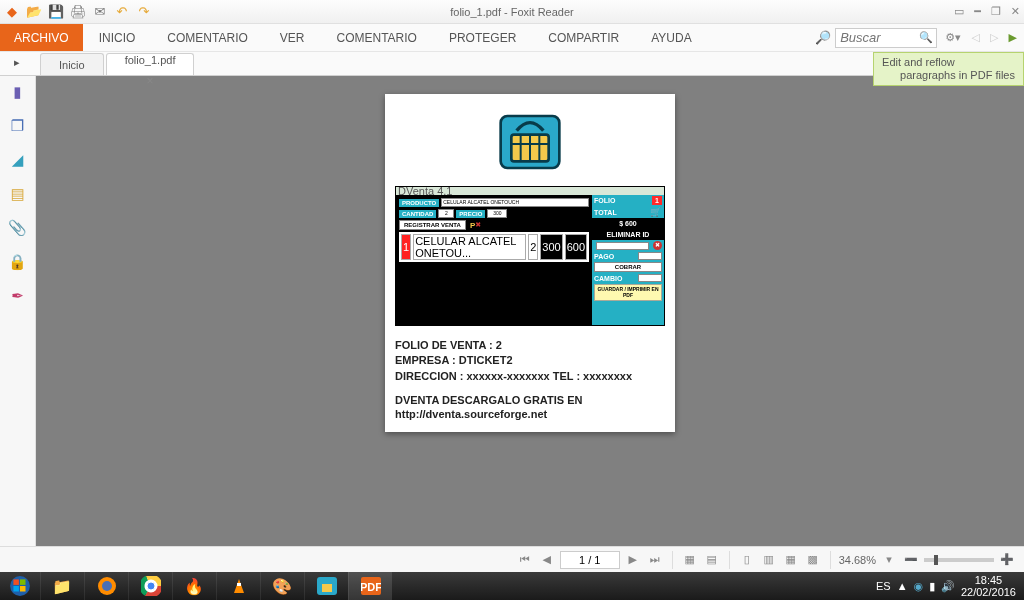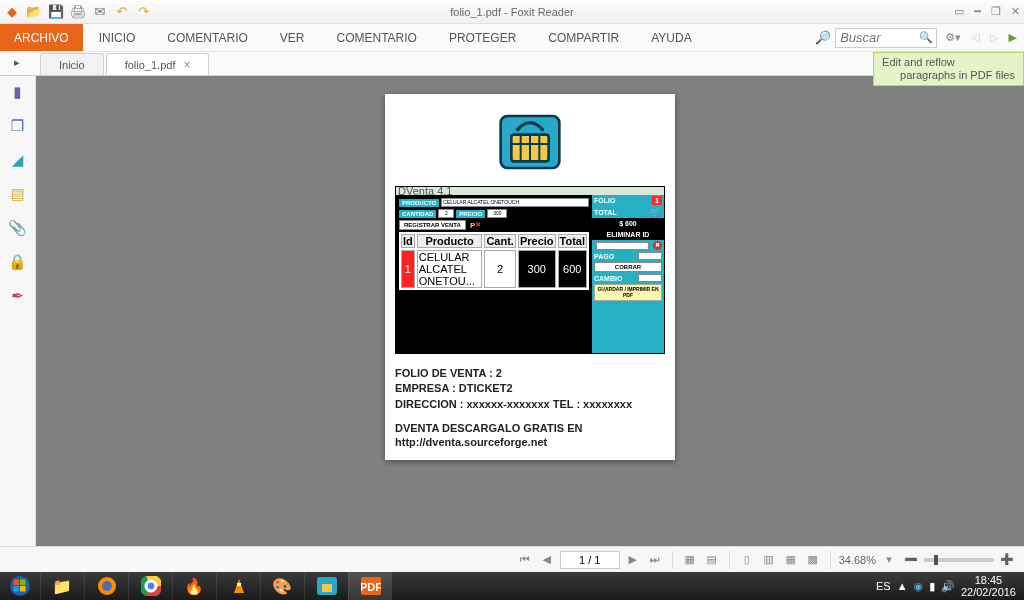--- a/index.html
+++ b/index.html
@@ -13,21 +13,21 @@
 .menu-file{background:#e8651a;color:#fff;padding:6px 14px;font-size:12px;height:100%;display:flex;align-items:center;}
 .menu-item{padding:0 16px;color:#555;font-size:12px;cursor:pointer;}
 .menu-right{margin-left:auto;display:flex;align-items:center;gap:4px;padding-right:4px;}
 .search-box{display:flex;align-items:center;border:1px solid #ccc;background:#fff;height:20px;}
 .search-box input{border:none;outline:none;width:80px;padding:0 4px;font-size:13px;font-style:italic;}
 .search-btn{width:20px;display:flex;align-items:center;justify-content:center;color:#888;}
 .nav-arrow{color:#ccc;padding:0 3px;}
 .gearbtn{color:#888;padding:0 4px;}
 .tabbar{height:24px;background:#fafafa;display:flex;align-items:flex-end;padding-left:40px;position:relative;border-bottom:1px solid #d0d0d0;}
 .tab{height:22px;padding:0 18px;display:flex;align-items:center;gap:8px;font-size:11px;color:#555;border:1px solid #d0d0d0;border-bottom:none;border-radius:3px 3px 0 0;background:#f2f2f2;margin-right:2px;}
-.tab.active{background:#fff;}
+.tab.active{background:#fff;flex-direction:column;}
 .tab .close{color:#888;font-size:12px;}
 .tooltip{position:absolute;right:0;top:0;background:#e5f3c8;border:1px solid #b6d36f;padding:3px 8px;font-size:10px;color:#555;line-height:1.2;}
 .mainarea{display:flex;height:calc(100% - 24px - 28px - 24px - 26px - 28px);}
 .sidepanel{width:36px;background:#f7f7f7;border-right:1px solid #e0e0e0;display:flex;flex-direction:column;align-items:center;padding-top:6px;gap:14px;}
 .side-icon{width:20px;height:20px;display:flex;align-items:center;justify-content:center;font-size:15px;}
 .canvas{flex:1;background:#808080;display:flex;align-items:flex-start;justify-content:center;overflow:hidden;padding:18px 0;}
 .page{width:290px;background:#fff;box-shadow:0 2px 6px rgba(0,0,0,.4);padding:10px;display:flex;flex-direction:column;align-items:center;}
 .basket-logo{width:70px;height:60px;margin:8px 0 14px;}
 .app-shot{width:270px;border:1px solid #000;background:#fff;font-size:6px;}
 .app-titlebar{background:#d9e8d8;height:8px;display:flex;align-items:center;padding:0 2px;color:#555;font-size:5px;}
@@ -161,27 +161,20 @@
                 <span class="app-label" style="margin-left:2px">PRECIO</span>
                 <span class="app-input" style="flex:0 0 20px;text-align:center;font-size:5px">300</span>
               </div>
             <div class="app-row">
                 <span style="background:#fff;color:#000;font-weight:bold;padding:1px 4px;font-size:6px;border:1px solid #888">REGISTRAR VENTA</span>
                 <span style="margin-left:4px;color:#f4c94b;font-weight:bold;font-size:8px">P</span>
                 <span style="color:#c33;font-size:7px">✖</span>
               </div>
             <table class="app-table">
               <tbody>
-                  <tr>
-                    <th>Id</th>
-                    <th>Producto</th>
-                    <th>Cant.</th>
-                    <th>Precio</th>
-                    <th>Total</th>
-                  </tr>
               <tr>
                     <td style="background:#f22;color:#fff">1</td>
                     <td style="text-align:left">CELULAR ALCATEL ONETOU...</td>
                     <td>2</td>
                     <td class="bk">300</td>
                     <td class="bk">600</td>
                   </tr>
             </tbody>
               </table>
             <div style="height:60px;background:#000"></div>

